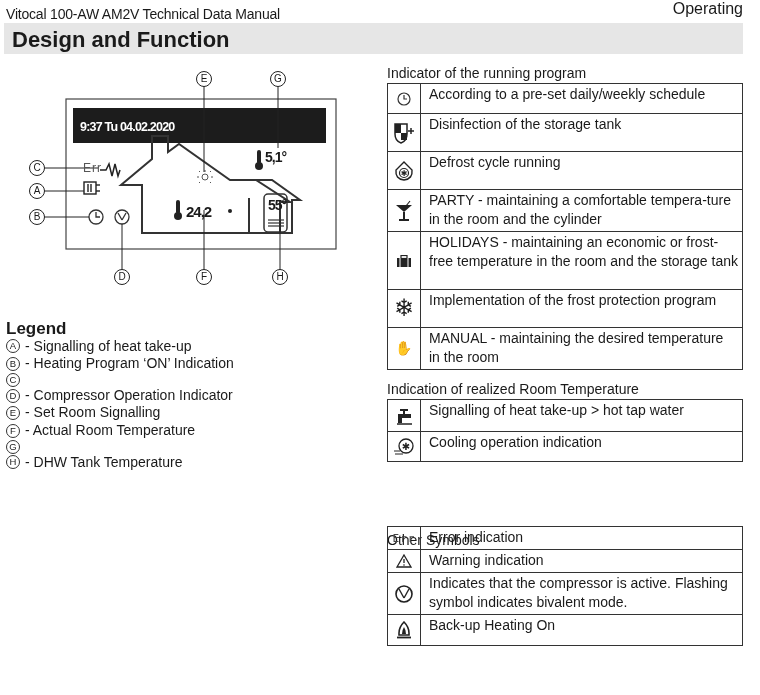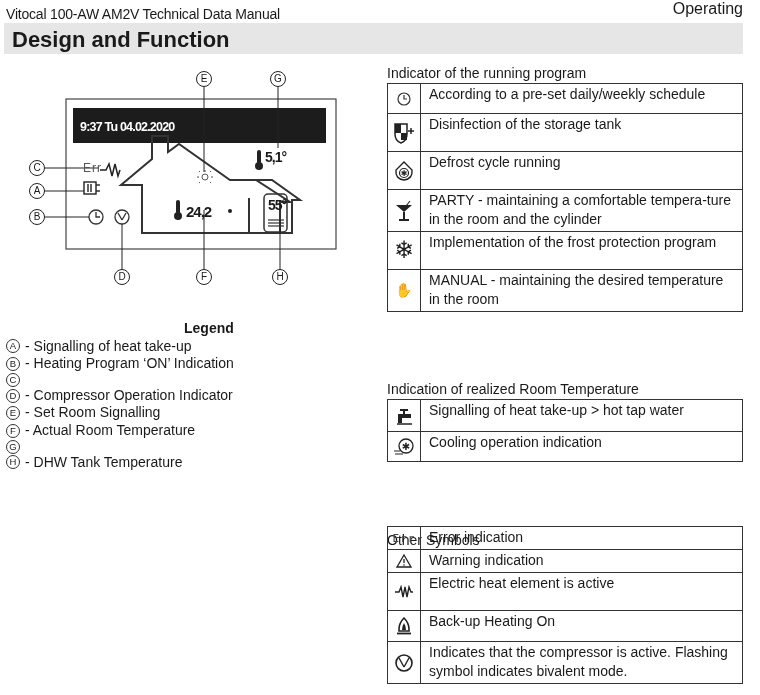--- a/index.html
+++ b/index.html
@@ -6,21 +6,21 @@
   body { width:760px; height:695px; position:relative; overflow:hidden; font-family:"Liberation Sans", sans-serif; color:#1a1a1a; }
   .hdr-left { position:absolute; left:6px; top:6px; font-size:14px; letter-spacing:-0.2px; }
   .hdr-right { position:absolute; right:17px; top:0px; font-size:16px; }
   .section-bar { position:absolute; left:4px; top:23px; width:739px; height:31px; background:#e6e6e6; }
   .section-bar span { position:absolute; left:8px; top:4px; font-size:22px; font-weight:bold;text-align:center; }
 
   .display { position:absolute; left:0; top:60px; width:340px; height:240px; }
   .callout { position:absolute; width:14px; height:14px; border:1px solid #222; border-radius:50%; font-size:10px; line-height:14px; text-align:center; background:#fff; }
 
   .legend { position:absolute; left:6px; top:320px; font-size:14px; line-height:17.6px; }
-  .legend .title { font-weight:bold; font-size:14px;text-align:right; }
+  .legend .title { font-weight:bold; font-size:17px; }
   .legend .row { display:flex; align-items:center; white-space:nowrap; }
   .legend .circ { display:inline-block; width:12px; height:12px; border:1px solid #333; border-radius:50%; font-size:9.5px; line-height:12px; text-align:center; margin-right:5px; }
 
   .tbl-title { position:absolute; left:387px; font-size:14px; }
   table.sym { position:absolute; left:387px; width:356px; border-collapse:collapse; font-size:14px; }
   table.sym td { border:1px solid #333; vertical-align:top; padding:1px 4px 2px 8px; line-height:19px; }
   table.sym td.ic { width:32px; padding:0; text-align:center; vertical-align:middle; }
   .ic svg { display:block; margin:auto; }
 </style>
 </head>
@@ -181,20 +181,29 @@
   </tr>
   <tr style="height:40px;">
     <td class="ic"><span><svg width="20" height="22" viewBox="0 0 20 22">
               <path d="M2 5 H18 L10 12 Z" fill="#222"></path>
               <line x1="10" y1="12" x2="10" y2="19" stroke="#222" stroke-width="2"></line>
               <line x1="5" y1="20" x2="15" y2="20" stroke="#222" stroke-width="2"></line>
               <line x1="12" y1="6" x2="16" y2="1" stroke="#222" stroke-width="1.2"></line>
             </svg></span></td>
     <td>PARTY - maintaining a comfortable tempera-ture in the room and the cylinder</td>
   </tr>
+  <tr style="height:58px;">
+    <td class="ic"><span><svg width="16" height="12" viewBox="0 0 16 12">
+              <rect x="1" y="3" width="14" height="9" fill="#222"></rect>
+              <rect x="5" y="0.5" width="6" height="3" fill="none" stroke="#222" stroke-width="1.2"></rect>
+              <line x1="4" y1="3" x2="4" y2="12" stroke="#fff" stroke-width="1"></line>
+              <line x1="12" y1="3" x2="12" y2="12" stroke="#fff" stroke-width="1"></line>
+            </svg></span></td>
+    <td>HOLIDAYS - maintaining an economic or frost-free temperature in the room and the storage tank</td>
+  </tr>
   <tr style="height:38px;">
     <td class="ic"><span style="font-size:24px;line-height:24px;">❄</span></td>
     <td>Implementation of the frost protection program</td>
   </tr>
   <tr style="height:38px;">
     <td class="ic"><span style="font-size:14px;">✋</span></td>
     <td>MANUAL - maintaining the desired temperature in the room</td>
   </tr>
 </tbody>
   </table>
@@ -232,36 +241,30 @@
     <td>Error indication</td>
   </tr>
   <tr style="height:22px;">
     <td class="ic"><span><svg width="16" height="14" viewBox="0 0 16 14">
               <path d="M8 1 L15 13 H1 Z" fill="none" stroke="#222" stroke-width="1.3"></path>
               <line x1="8" y1="5" x2="8" y2="9" stroke="#222" stroke-width="1.3"></line>
               <circle cx="8" cy="11" r="0.8" fill="#222"></circle>
             </svg></span></td>
     <td>Warning indication</td>
   </tr>
-  <tr style="height:38px;">
-    <td class="ic"><span><svg width="20" height="14" viewBox="0 0 20 14">
-              <polyline points="1,7 5,7 7,2 9,12 11,2 13,12 15,2 17,7 19,7" fill="none" stroke="#222" stroke-width="1.4"></polyline>
-            </svg></span></td>
-    <td>Electric heat element is active</td>
+  <tr style="height:40px;">
+    <td class="ic"><span><svg width="20" height="20" viewBox="0 0 20 20">
+              <circle cx="10" cy="10" r="8" fill="none" stroke="#222" stroke-width="1.6"></circle>
+              <line x1="5" y1="5" x2="10" y2="14" stroke="#222" stroke-width="1.4"></line>
+              <line x1="15" y1="5" x2="10" y2="14" stroke="#222" stroke-width="1.4"></line>
+            </svg></span></td>
+    <td>Indicates that the compressor is active. Flashing symbol indicates bivalent mode.</td>
   </tr>
   <tr style="height:31px;">
     <td class="ic"><span><svg width="16" height="18" viewBox="0 0 16 18">
               <path d="M8 1 Q13 6 13 12 V14 H3 V12 Q3 6 8 1 Z" fill="none" stroke="#222" stroke-width="1.6"></path>
               <path d="M8 6 Q10 9 10 13 H6 Q6 9 8 6 Z" fill="#222"></path>
               <line x1="1" y1="16.5" x2="15" y2="16.5" stroke="#222" stroke-width="1.8"></line>
             </svg></span></td>
     <td>Back-up Heating On</td>
   </tr>
-  <tr style="height:40px;">
-    <td class="ic"><span><svg width="20" height="20" viewBox="0 0 20 20">
-              <circle cx="10" cy="10" r="8" fill="none" stroke="#222" stroke-width="1.6"></circle>
-              <line x1="5" y1="5" x2="10" y2="14" stroke="#222" stroke-width="1.4"></line>
-              <line x1="15" y1="5" x2="10" y2="14" stroke="#222" stroke-width="1.4"></line>
-            </svg></span></td>
-    <td>Indicates that the compressor is active. Flashing symbol indicates bivalent mode.</td>
-  </tr>
 </tbody>
   </table>
 
 </body></html>

